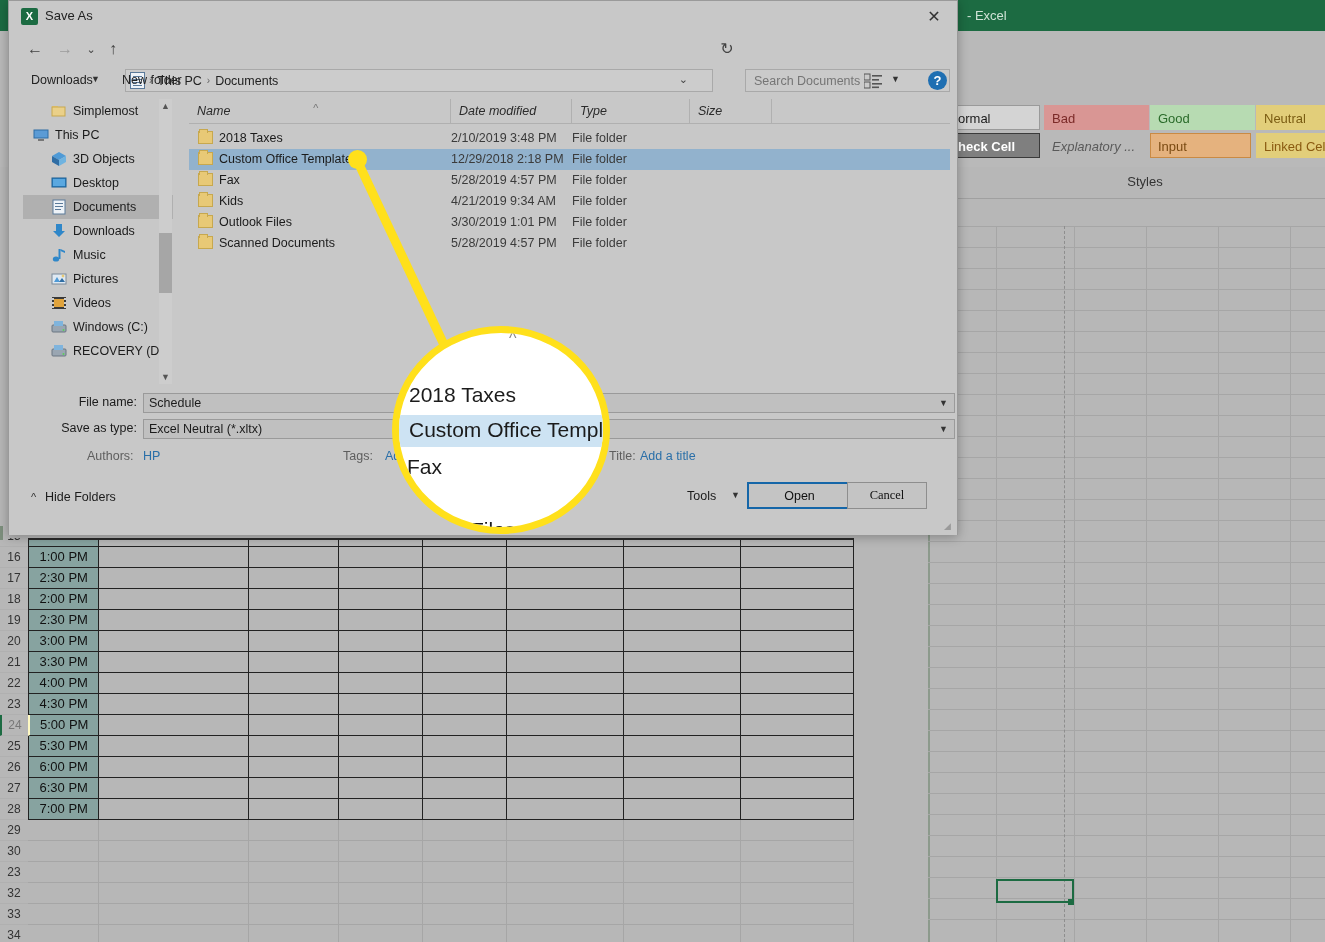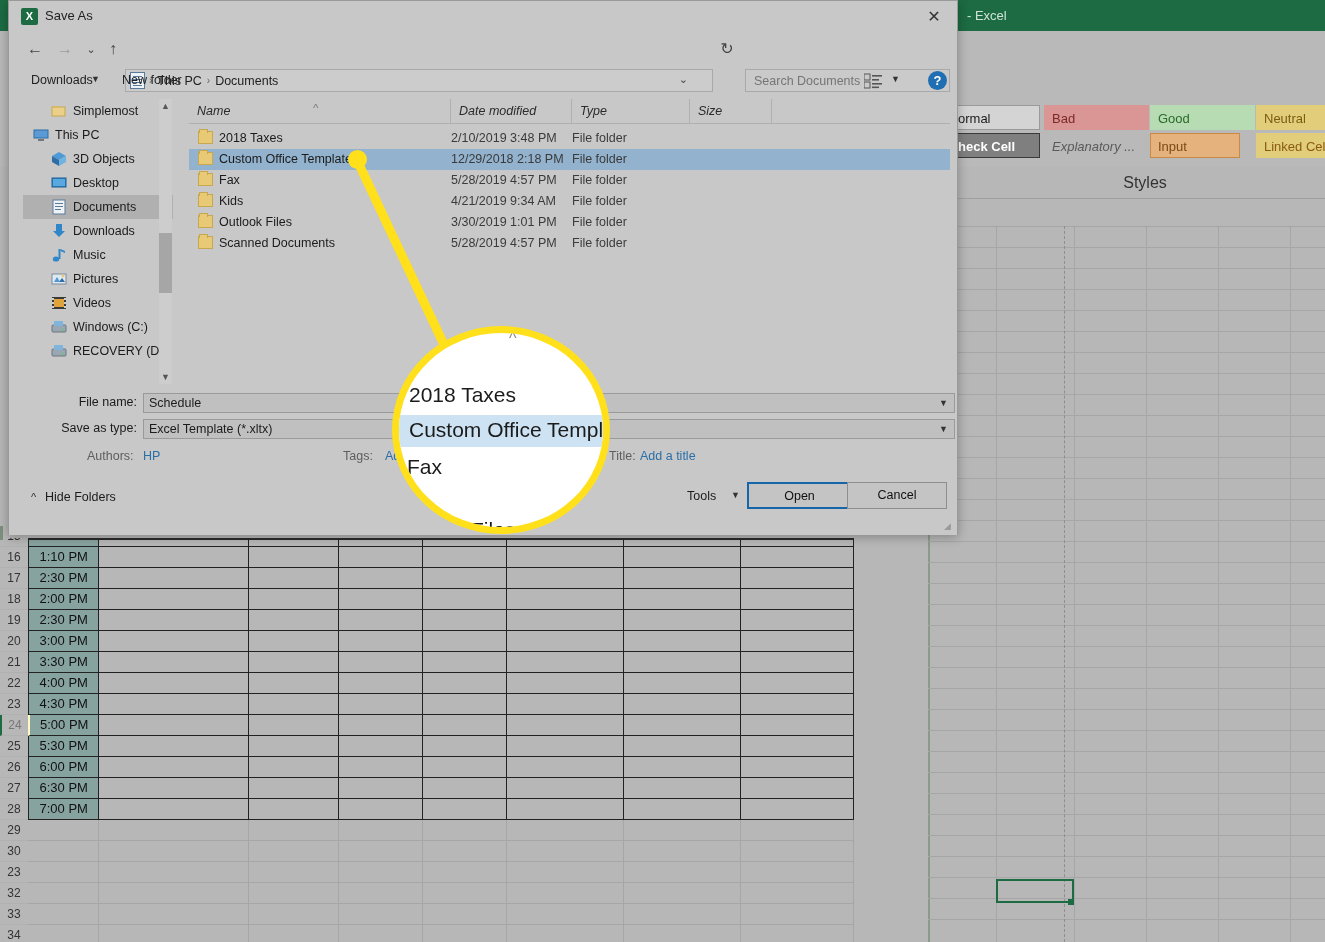--- a/index.html
+++ b/index.html
@@ -24,21 +24,21 @@
     position:absolute; left:0; top:31px; width:1325px; height:136px;
     background:#b9b9b9;
   }
   .styles-gallery { position:absolute; left:950px; top:74px; width:375px; height:60px; }
   .style-cell {
     position:absolute; height:25px; line-height:25px; font-size:13px;
     padding-left:7px; white-space:nowrap; overflow:hidden;
   }
   .styles-label {
     position:absolute; left:1050px; top:143px; width:190px; text-align:center;
-    font-size:16px; color:#333;
+    font-size:13px; color:#333;
   }
   #ribbon-divider {
     position:absolute; left:950px; top:167px; width:375px; height:1px; background:#a0a0a0;
   }
 
   
   #sheet { position:absolute; left:0; top:170px; width:1325px; height:772px; }
   #colhdr-row { position:absolute; left:928px; top:34px; height:22px; }
 
   
@@ -234,21 +234,21 @@
   </div>
 
   <div id="ribbon-area">
     <div class="styles-gallery" id="styles-gallery">
         <div class="style-cell" style="left: 0px; top: 0px; width: 90px; background: rgb(212, 212, 212); color: rgb(27, 27, 27); border: 1px solid rgb(154, 154, 154);">ormal</div>
         <div class="style-cell" style="left: 94px; top: 0px; width: 105px; background: rgb(217, 150, 148); color: rgb(123, 42, 40); border: 1px solid rgb(217, 150, 148);">Bad</div>
         <div class="style-cell" style="left: 200px; top: 0px; width: 105px; background: rgb(183, 219, 178); color: rgb(42, 107, 42); border: 1px solid rgb(183, 219, 178);">Good</div>
         <div class="style-cell" style="left: 306px; top: 0px; width: 105px; background: rgb(226, 206, 122); color: rgb(122, 92, 18); border: 1px solid rgb(226, 206, 122);">Neutral</div>
         <div class="style-cell" style="left: 0px; top: 28px; width: 90px; background: rgb(127, 127, 127); color: rgb(255, 255, 255); border: 1px solid rgb(58, 58, 58); font-weight: bold;">heck Cell</div>
         <div class="style-cell" style="left: 94px; top: 28px; width: 105px; background: rgb(185, 185, 185); color: rgb(90, 90, 90); border: 1px solid rgb(185, 185, 185); font-style: italic;">Explanatory ...</div>
-        <div class="style-cell" style="left: 200px; top: 28px; width: 90px; background: rgb(229, 178, 126); color: rgb(122, 74, 18); border: 1px solid rgb(201, 138, 68);">Input</div>
+        <div class="style-cell" style="left: 200px; top: 28px; width: 101px; background: rgb(229, 178, 126); color: rgb(122, 74, 18); border: 1px solid rgb(201, 138, 68);">Input</div>
         <div class="style-cell" style="left: 306px; top: 28px; width: 105px; background: rgb(226, 206, 122); color: rgb(138, 90, 16); border: 1px solid rgb(226, 206, 122);">Linked Cel</div>
       </div>
     <div class="styles-label">Styles</div>
     <div id="ribbon-divider"></div>
   </div>
 
   <div id="sheet">
     <div id="vgrid-left-edge"></div>
     <div id="colhdr-row"></div>
     <div id="grid-lines">
@@ -323,21 +323,21 @@
           <div class="tcell">12:30 PM</div>
           <div class="bcell" style="width: 164px;"></div>
           <div class="bcell" style="width: 98px;"></div>
           <div class="bcell" style="width: 92px;"></div>
           <div class="bcell" style="width: 92px;"></div>
           <div class="bcell" style="width: 128px;"></div>
           <div class="bcell" style="width: 128px;"></div>
           <div class="bcell" style="width: 124px;"></div>
         </div>
         <div class="sched-row">
-          <div class="tcell">1:10 PM</div>
+          <div class="tcell">1:00 PM</div>
           <div class="bcell" style="width: 164px;"></div>
           <div class="bcell" style="width: 98px;"></div>
           <div class="bcell" style="width: 92px;"></div>
           <div class="bcell" style="width: 92px;"></div>
           <div class="bcell" style="width: 128px;"></div>
           <div class="bcell" style="width: 128px;"></div>
           <div class="bcell" style="width: 124px;"></div>
         </div>
         <div class="sched-row">
           <div class="tcell">2:30 PM</div>
@@ -719,40 +719,40 @@
         </div>
       </div>
   </div>
 
   <div id="form-area">
     <div class="form-label" style="left:28px;top:6px;width:100px;">File name:</div>
     <div class="form-field" style="left:134px;top:4px;width:812px;">Schedule</div>
     <div class="field-caret" style="left:930px;top:9px;position:absolute;">▼</div>
 
     <div class="form-label" style="left:28px;top:32px;width:100px;">Save as type:</div>
-    <div class="form-field" style="left:134px;top:30px;width:812px;">Excel Template (*.xltx)</div>
+    <div class="form-field" style="left:134px;top:30px;width:812px;">Excel Neutral (*.xltx)</div>
     <div class="field-caret" style="left:930px;top:35px;position:absolute;">▼</div>
 
     <div class="meta-label" style="left:78px;top:60px;">Authors:</div>
     <div class="meta-value" style="left:134px;top:60px;">HP</div>
 
     <div class="meta-label" style="left:334px;top:60px;">Tags:</div>
     <div class="meta-value" style="left:376px;top:60px;">Add a tag</div>
 
     <div class="meta-label" style="left:600px;top:60px;">Title:</div>
     <div class="meta-value" style="left:631px;top:60px;">Add a title</div>
 
     <div id="hide-folders-caret">^</div>
     <div id="hide-folders">Hide Folders</div>
 
     <div id="tools-btn">Tools</div>
     <div id="tools-caret">▼</div>
 
     <div class="dlg-btn primary" style="left:738px;width:105px;">Open</div>
-    <div class="dlg-btn" style="left:838px;width:100px;">Cancel</div>
+    <div class="dlg-btn" style="left:838px;width:80px;font-family:Liberation Serif, serif;">Cancel</div>
   </div>
 
   <div id="dlg-resize">◢</div>
 </div>
 
 <svg id="callout-line">
   <line x1="357" y1="160" x2="470" y2="400" stroke="#ffe01b" stroke-width="9" stroke-linecap="round"></line>
 </svg>
 <div id="mag-dot"></div>
 

